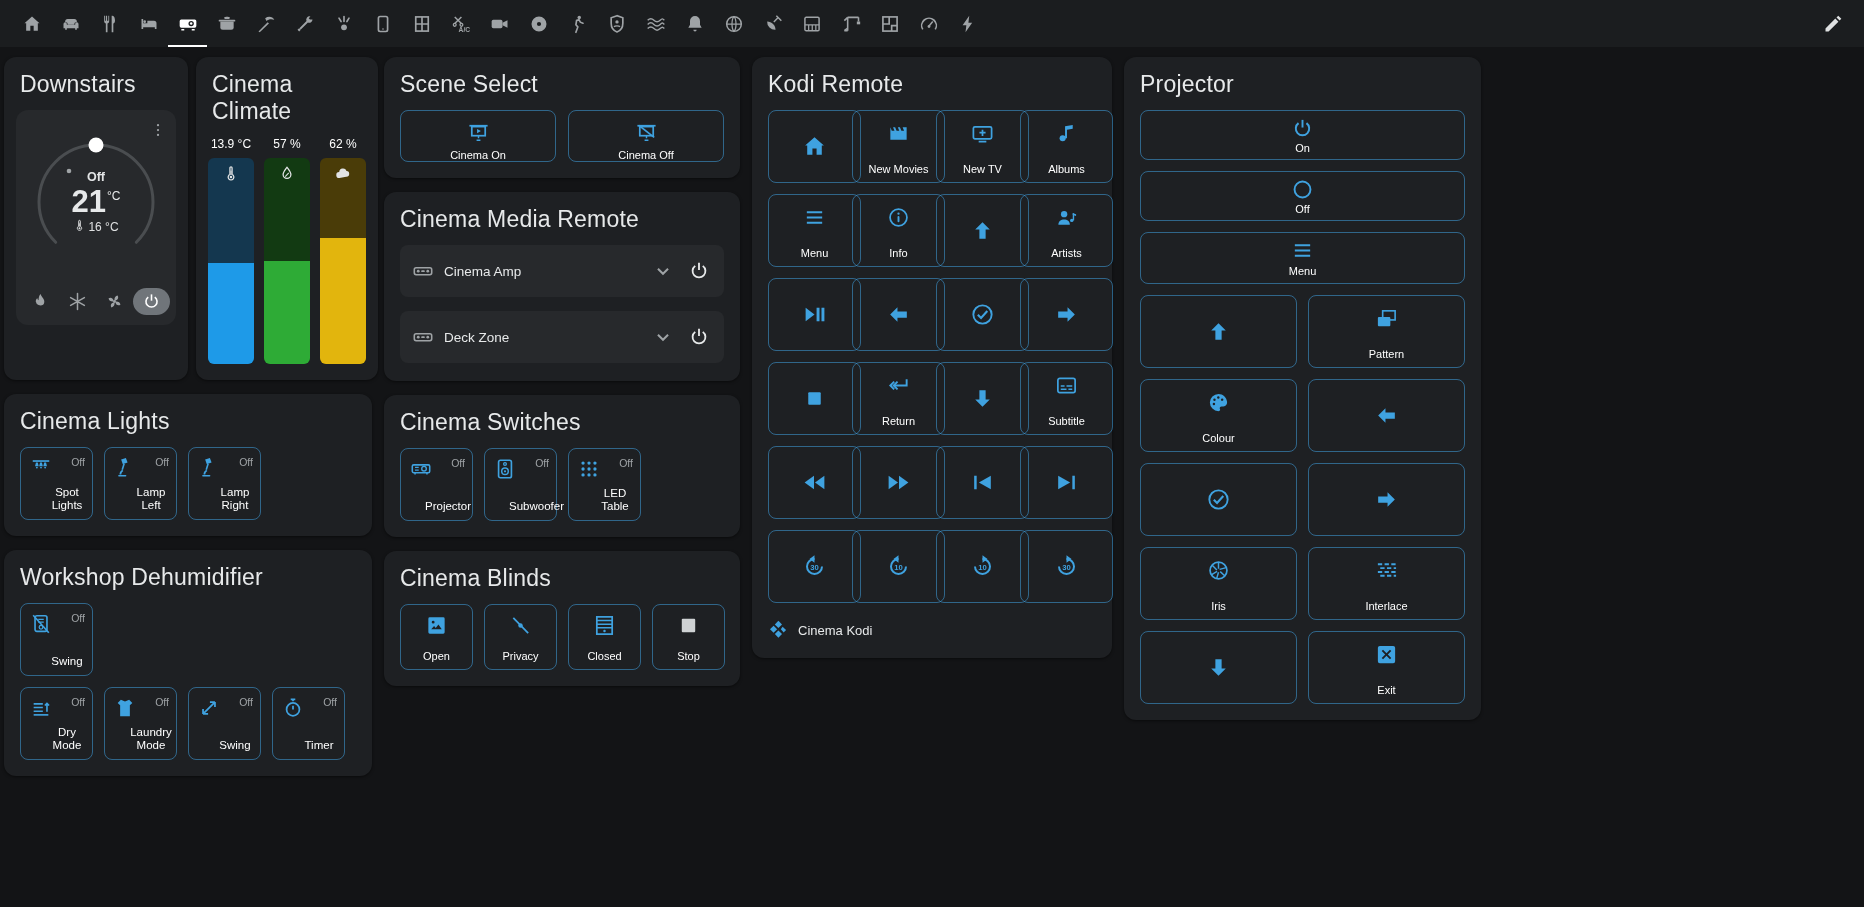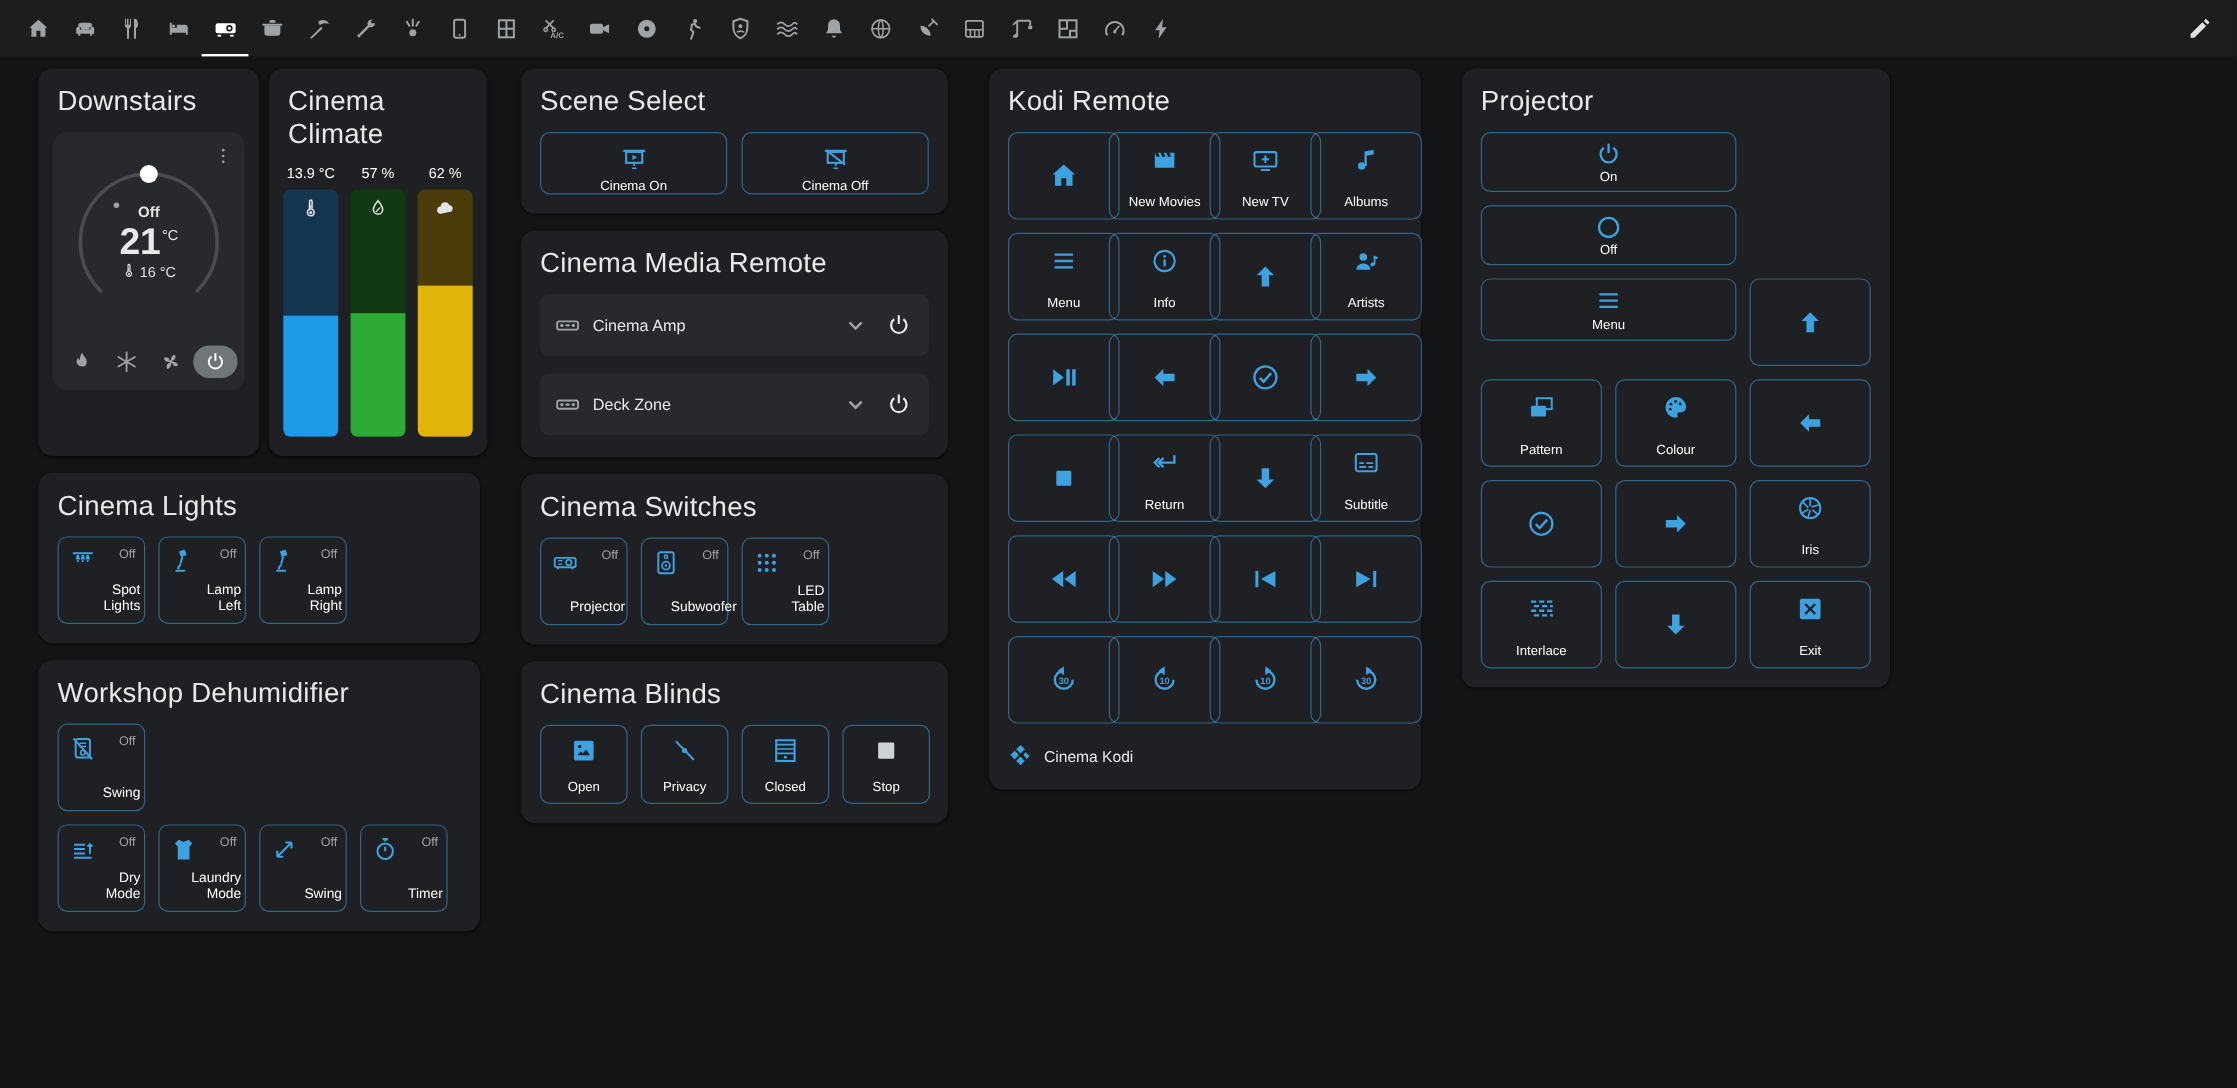--- a/index.html
+++ b/index.html
@@ -11,21 +11,21 @@
   body{background:var(--bg);font-family:"Liberation Sans",sans-serif;color:var(--txt);overflow:hidden}
   .navbar{height:47px;background:var(--nav);display:flex;align-items:center;padding:0 12px}
   .nav-tabs{display:flex;height:100%}
   .nav-item{width:39px;height:47px;display:flex;align-items:center;justify-content:center;color:#9fa3a6;cursor:pointer;border-bottom:2.5px solid transparent;border-top:2.5px solid transparent}
   .nav-item .icon{width:20px;height:20px}
   .nav-item.active{color:#fff;border-bottom-color:#fff}
   .nav-spacer{flex:1}
   .nav-edit{background:none;border:none;color:#dfe1e2;width:38px;height:38px;cursor:pointer;padding:9px}
   .icon{display:inline-flex}
   .icon svg{width:100%;height:100%}
-  .content{display:flex;align-items:flex-start;gap:34px;padding:10px 32px}
+  .content{display:flex;align-items:flex-start;gap:12px;padding:10px 4px}
   .col{display:flex;flex-direction:column;gap:14px}
   .col1{width:368px}.col2{width:356px}.col3{width:360px}.col4{width:357px}
   .row2{display:flex;gap:8px;align-items:stretch}
   .card{background:var(--card);border-radius:12px;box-shadow:0 1px 3px rgba(0,0,0,.5)}
   .card-title{font-size:23px;font-weight:400;margin:0;padding:14px 16px 12px;letter-spacing:.2px;color:var(--txt)}
   
   .card-downstairs{width:184px}
   .card-climate{flex:1}
   .thermo{margin:0 12px 12px;background:var(--inner);border-radius:12px;position:relative;padding:8px 6px 10px}
   .thermo-menu{position:absolute;top:6px;right:4px;background:none;border:none;color:var(--dim);width:28px;height:28px;cursor:pointer;padding:5px}
@@ -47,21 +47,21 @@
   .gauge-bar{width:46px;height:206px;border-radius:6px;position:relative;overflow:hidden}
   .gauge-icon{position:absolute;top:7px;left:50%;transform:translateX(-50%);width:17px;height:17px;color:#e2e4e5;z-index:2}
   .gauge-fill{position:absolute;left:0;right:0;bottom:0}
   
   .tiles-row{display:flex;gap:11px;padding:0 16px 16px}
   .tiles-row.tight{padding-bottom:11px}
   .tile{background:transparent;border:1.2px solid var(--bord);border-radius:8px;cursor:pointer;color:var(--accent);font-family:inherit;padding:0;position:relative}
   .status-tile{width:73px;height:73px;flex:none}
   .status-tile .icon{position:absolute;top:9px;left:9px;width:22px;height:22px}
   .status-tile .status{position:absolute;top:8px;right:7px;font-size:10.5px;color:var(--dim)}
-  .status-tile .label{position:absolute;left:24px;right:3px;bottom:7px;text-align:right;font-size:11.5px;color:#fff;line-height:1.15}
+  .status-tile .label{position:absolute;left:24px;right:3px;bottom:7px;text-align:center;font-size:11.5px;color:#fff;line-height:1.15}
   .center-tile{display:flex;flex-direction:column;align-items:center;justify-content:center;gap:4px}
   .center-tile .icon{width:23px;height:23px}
   .center-tile .label{font-size:11px;color:#fff;line-height:1.1}
   .center-tile.labeled{justify-content:space-between;padding:11px 2px 7px}
   .center-tile.icon-only{justify-content:center}
   .center-tile.icon-only .icon{width:25px;height:25px}
   .center-tile.compact{padding:6px 2px 6px;gap:2px}
   .scene-row{display:flex;gap:12px;padding:0 16px 16px}
   .scene-tile{flex:1;height:52px}
   .blind-tile{width:73px;height:66px;flex:none}
@@ -70,21 +70,21 @@
   
   .players{display:flex;flex-direction:column;gap:14px;padding:0 16px 18px}
   .player-row{background:var(--inner);border-radius:8px;height:52px;display:flex;align-items:center;gap:10px;padding:0 12px;cursor:pointer}
   .player-row .player-icon{color:var(--dim);width:22px;height:22px}
   .player-name{font-size:13.5px;flex:1;color:var(--txt)}
   .icon-btn{background:none;border:none;color:var(--dim);width:26px;height:26px;padding:2px;cursor:pointer}
   .icon-btn.power{color:var(--txt)}
   
   .kodi-grid{display:grid;grid-template-columns:repeat(4,73px);gap:11px;padding:0 16px}
   .grid-tile{width:93px;height:73px}
-  .proj-grid{display:grid;grid-template-columns:repeat(3,1fr);gap:11px;padding:0 16px 16px}
+  .proj-grid{display:grid;grid-template-columns:repeat(2,1fr);gap:11px;padding:0 16px 16px}
   .proj-grid .grid-tile{width:auto}
   .kodi-footer{display:flex;align-items:center;gap:10px;padding:16px;font-size:13px;cursor:pointer}
   .kodi-footer .icon{width:20px;height:20px;color:var(--accent)}
 </style>
 </head>
 <body>
 
 <nav class="navbar">
   <div class="nav-tabs">
       <div class="nav-item">

